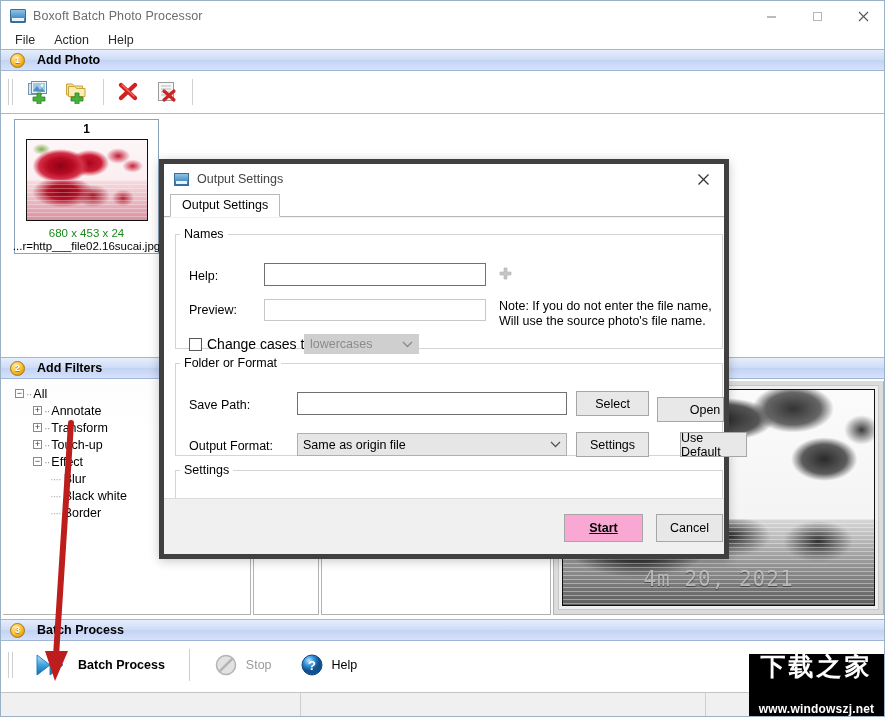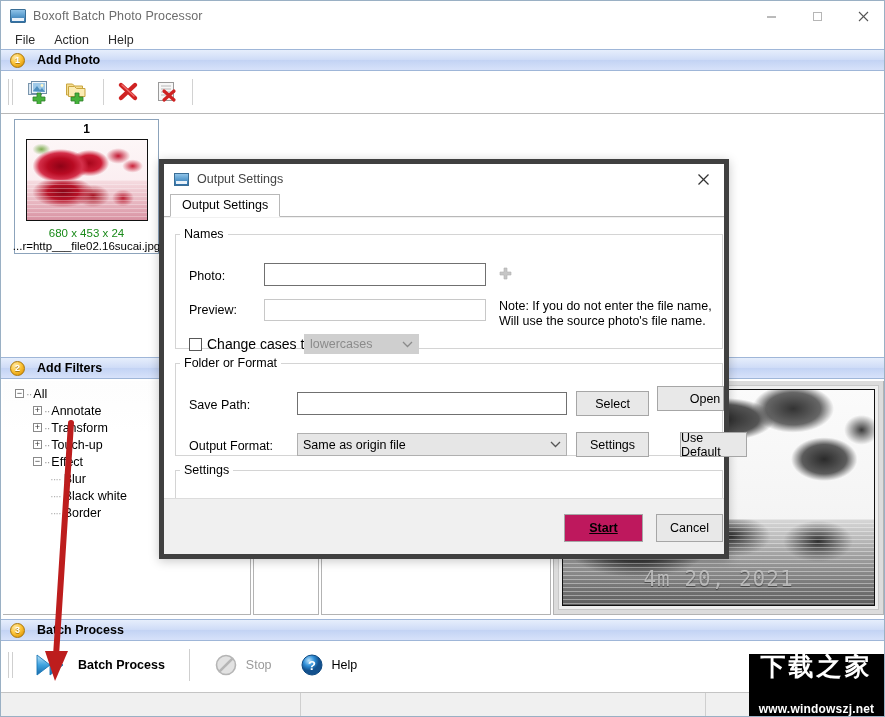--- a/index.html
+++ b/index.html
@@ -237,21 +237,21 @@
     font-family: "Liberation Sans", sans-serif; font-size: 12.5px; padding: 0 3px;
   }
   .txt.light { border-color: #c8c8c8; }
   .btn {
     position: absolute; background: #e8e8e8;
     border: 1px solid #a6a6a6; font-size: 12.5px;
     display: flex; align-items: center; justify-content: center;
     color:#000; font-family: "Liberation Sans", sans-serif;
   }
   .btn u { text-decoration: underline; }
-  .btn.primary { font-weight: bold; background:#be185d; }
+  .btn.primary { font-weight: bold; background:#f9a8d4; }
   .combo {
     position: absolute; background: #cfcfcf; border: 1px solid #cfcfcf;
     display: flex; align-items: center; font-size: 12.5px; color: #8b8b8b; padding-left: 5px;
   }
   .combo.enabled { background: #e6e6e6; border: 1px solid #b0b0b0; color: #000; }
   .combo .cv { flex: 1; }
   .combo .arr { width: 22px; display:flex; align-items:center; justify-content:center; }
   .cbox-row { position: absolute; display: flex; align-items: center; font-size: 14px; }
   .cbox { width: 13px; height: 13px; border: 1px solid #585858; background: #fff; margin-right: 5px; flex:none; }
   .note { position: absolute; font-size: 12.5px; line-height: 15px; color: #000; }
@@ -520,21 +520,21 @@
 
     <div class="tabstrip">
       <div class="tab">Output Settings</div>
     </div>
 
     <div class="dlg-body">
 
       <fieldset class="grp" style="left:11px; top:9px; width:548px; height:122px;">
         <legend>Names</legend>
 
-        <div class="lbl" style="left:13px; top:28px;">Photo:</div>
+        <div class="lbl" style="left:13px; top:28px;">Help:</div>
         <input class="txt" style="left: 88px; top: 22px; width: 222px; height: 23px;" value="" placeholder="">
         <div class="plus-ic" style="left:323px; top:26px;">
           <svg width="13" height="13" viewBox="0 0 13 13">
               <path d="M5 1 h3 v4 h4 v3 h-4 v4 h-3 v-4 h-4 v-3 h4 z" fill="#c6c6c6" stroke="#b0b0b0" stroke-width=".6"></path>
             </svg>
         </div>
 
         <div class="lbl" style="left:13px; top:62px;text-align:right;">Preview:</div>
         <input class="txt light" style="left: 88px; top: 58px; width: 222px; height: 22px;" readonly="" value="">
 
@@ -556,21 +556,21 @@
           </span>
         </div>
       </fieldset>
 
       <fieldset class="grp" style="left:11px; top:138px; width:548px; height:100px;">
         <legend>Folder or Format</legend>
 
         <div class="lbl" style="left:13px; top:28px;">Save Path:</div>
         <input class="txt" style="left: 121px; top: 22px; width: 270px; height: 23px;" value="">
         <div class="btn" style="left:400px; top:21px; width:73px; height:25px;">Select</div>
-        <div class="btn" style="left:481px; top:16px; width:67px; height:25px;padding-left:29px;">Open</div>
+        <div class="btn" style="left:481px; top:27px; width:67px; height:25px;padding-left:29px;">Open</div>
 
         <div class="lbl" style="left:13px; top:69px;">Output Format:</div>
         <div class="combo enabled" style="left:121px; top:63px; width:270px; height:23px;">
           <span class="cv">Same as origin file</span>
           <span class="arr">
             <svg width="11" height="9" viewBox="0 0 11 9">
                 <path d="M1 2 L5.5 6.5 L10 2" fill="none" stroke="#555" stroke-width="1.3"></path>
               </svg>
           </span>
         </div>

